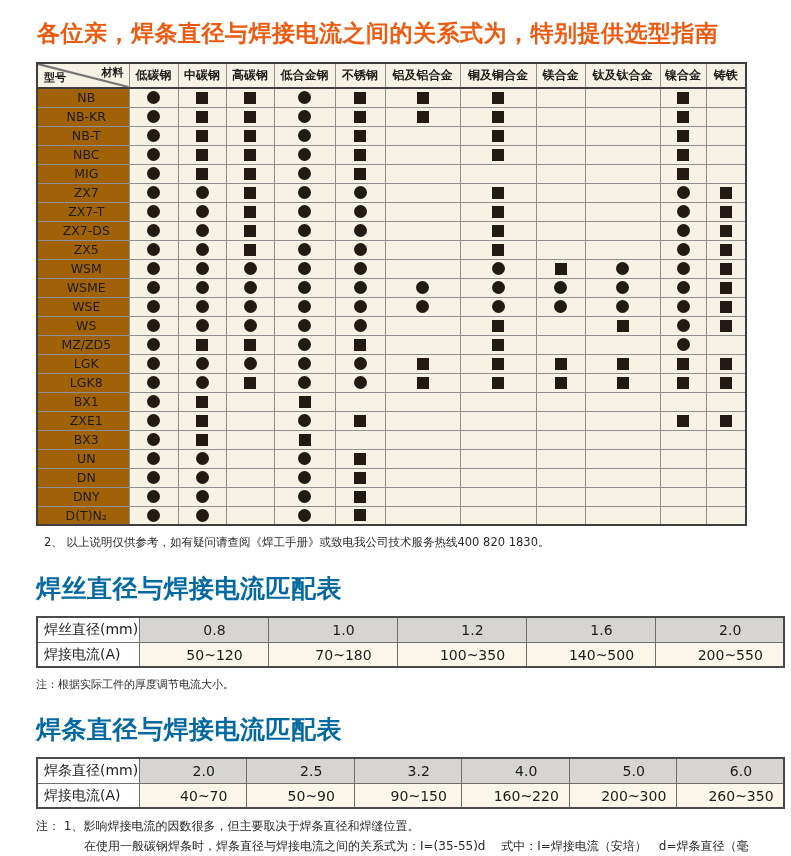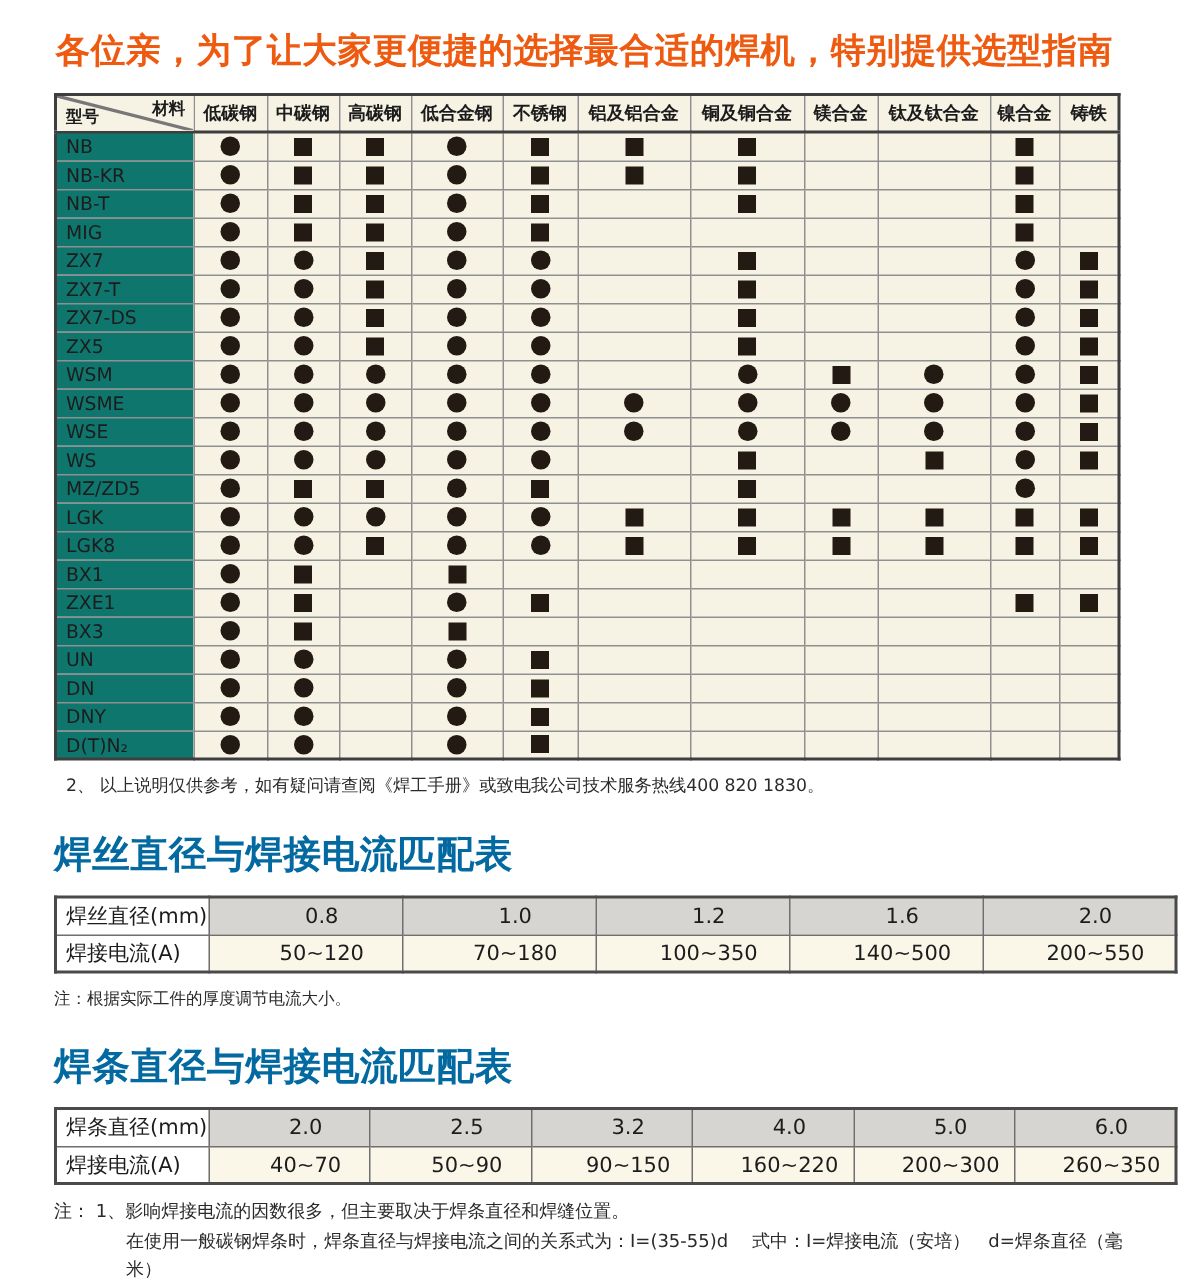--- a/index.html
+++ b/index.html
@@ -28,22 +28,22 @@
   .sel-table { width: 709px; border: 2px solid #3e3e3e; }
   .sel-table th, .sel-table td { border: 1px solid #8f8f8f; padding: 0; }
   .sel-table thead th {
     background: #f6f3e5;
     font-size: 12px; font-weight: bold;
     height: 25px; text-align: center;
     overflow: hidden; white-space: nowrap;
   }
   .sel-table thead { border-bottom: 2px solid #3e3e3e; }
   .sel-table tbody th.model {
-    background: #0f766e; font-weight: normal;
-    font-size: 12.5px; text-align: left; padding-left: 6px;
+    background: #a16207; font-weight: normal;
+    font-size: 12.5px; text-align: center; padding-left: 6px;
     height: 19px; white-space: nowrap;
   }
   .sel-table td.mark { background: #f6f3e5; vertical-align: middle; }
   .mk { display: block; margin: 0 auto; background: #221a13; }
   .mk.circle { width: 13px; height: 13px; border-radius: 50%; }
   .mk.square { width: 12px; height: 12px; }
 
   
   th.corner { position: relative; background: #f6f3e5; }
   th.corner svg.diag { position: absolute; left: 0; top: 0; width: 100%; height: 100%; }
@@ -76,21 +76,21 @@
 
   .single-note { font-size: 11px; margin: 9px 0 16px 0; color: #2a2a2a; }
   .bottom-notes { margin-top: 8px; }
   .bottom-notes .note { font-size: 12px; line-height: 1.62; }
 </style>
 </head>
 <body>
 
 <div class="page">
 
-  <div class="main-title">各位亲，为了让大家更便捷的选择最合适的焊机，特别提供选型指南</div>
+  <div class="main-title">各位亲，焊条直径与焊接电流之间的关系式为，特别提供选型指南</div>
 
   <table class="sel-table">
     <colgroup>
       <col style="width:92px">
         <col style="width:49px">
         <col style="width:48px">
         <col style="width:48px">
       <col style="width:61px">
         <col style="width:50px">
         <col style="width:75px">
@@ -205,20 +205,48 @@
             <span class="mk square"></span>
           </td>
           <td class="mark"></td>
           <td class="mark"></td>
           <td class="mark">
             <span class="mk square"></span>
           </td>
           <td class="mark"></td>
         </tr>
         <tr>
+          <th class="model">NBC</th>
+          <td class="mark">
+            <span class="mk circle"></span>
+          </td>
+          <td class="mark">
+            <span class="mk square"></span>
+          </td>
+          <td class="mark">
+            <span class="mk square"></span>
+          </td>
+          <td class="mark">
+            <span class="mk circle"></span>
+          </td>
+          <td class="mark">
+            <span class="mk square"></span>
+          </td>
+          <td class="mark"></td>
+          <td class="mark">
+            <span class="mk square"></span>
+          </td>
+          <td class="mark"></td>
+          <td class="mark"></td>
+          <td class="mark">
+            <span class="mk square"></span>
+          </td>
+          <td class="mark"></td>
+        </tr>
+        <tr>
           <th class="model">MIG</th>
           <td class="mark">
             <span class="mk circle"></span>
           </td>
           <td class="mark">
             <span class="mk square"></span>
           </td>
           <td class="mark">
             <span class="mk square"></span>
           </td>

